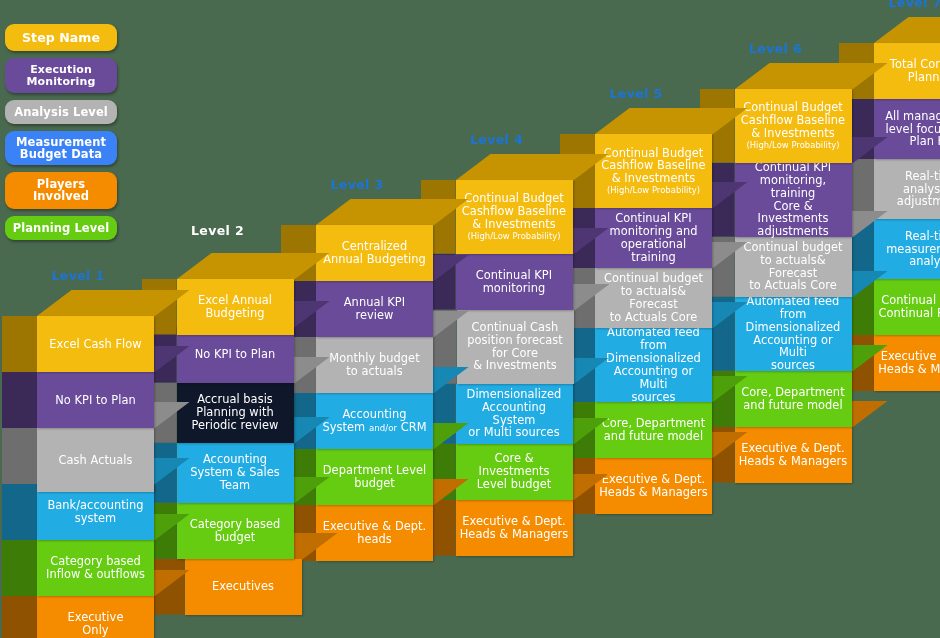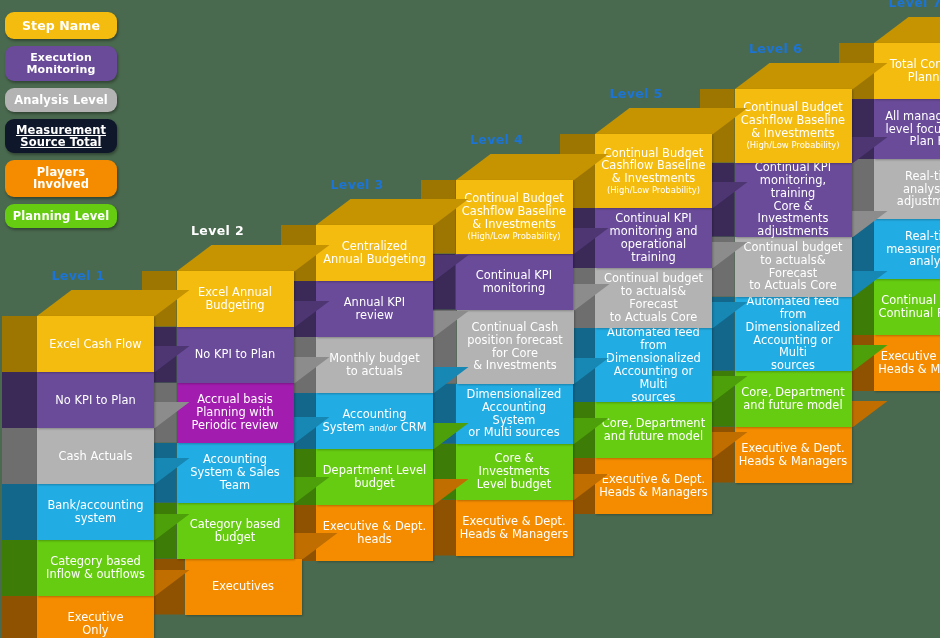--- a/index.html
+++ b/index.html
@@ -18,21 +18,21 @@
     border-radius:9px;
     color:#ffffff;
     font-weight:bold;
     text-align:center;
     line-height:1.05;
     padding:5px 4px;
     margin-bottom:7px;
     box-shadow:1px 2px 3px rgba(0,0,0,.35);
     letter-spacing:.1px;
   }
-  .pill.p0{background:#f5bc10;font-size:12.5px;padding:7px 4px;}
+  .pill.p0{background:#f5bc10;font-size:12.5px;padding:7px 4px;margin-top:12px;}
   .pill.p1{background:#6a4b9a;font-size:11px;padding:6px 2px;}
   .pill.p2{background:#b3b3b3;font-size:11.5px;padding:6px 4px;}
   .pill.p3{background:#22ace4;font-size:11.5px;padding:5px 4px;}
   .pill.p4{background:#66cc11;font-size:11.5px;padding:6px 4px;}
   .pill.p5{background:#f58c00;font-size:11.5px;padding:6px 4px;}
 
   
   .col{position:absolute;width:152px;}
   .col-label{
     position:absolute;
@@ -83,23 +83,23 @@
   <div id="legend">
       <div class="pill p0" style="background: rgb(245, 188, 16);">
         <div>Step Name</div>
       </div>
       <div class="pill p1" style="background: rgb(106, 75, 154);">
         <div>Execution Monitoring</div>
       </div>
       <div class="pill p2" style="background: rgb(179, 179, 179);">
         <div>Analysis Level</div>
       </div>
-      <div class="pill p3" style="background: #0f172a; text-decoration: underline;">
+      <div class="pill p3" style="background: #3b82f6;">
         <div>Measurement</div>
-        <div>Source Total</div>
+        <div>Budget Data</div>
       </div>
       <div class="pill p5" style="background: rgb(245, 140, 0);">
         <div>Players Involved</div>
       </div>
       <div class="pill p4" style="background: rgb(102, 204, 17);">
         <div>Planning Level</div>
       </div>
     </div>
 
   <div id="columns-host">
@@ -115,21 +115,21 @@
         <div class="blk" style="position: absolute; top: 56px; left: 0px; height: 82px; z-index: 49;">
           <div class="top" style="background: rgb(78, 54, 115); left: 35px;"></div>
           <div class="side" style="background: rgb(59, 41, 88); height: 56px;"></div>
           <div class="face" style="background: rgb(106, 75, 154); height: 56px;">
             <div>No KPI to Plan</div>
           </div>
         </div>
         <div class="blk" style="position: absolute; top: 112px; left: 0px; height: 82px; z-index: 48;">
           <div class="top" style="background: rgb(140, 140, 140); left: 35px;"></div>
           <div class="side" style="background: rgb(110, 110, 110); height: 56px;"></div>
-          <div class="face" style="background: rgb(179, 179, 179); height: 56px;">
+          <div class="face" style="background: rgb(179, 179, 179); height: 64px;">
             <div>Cash Actuals</div>
           </div>
         </div>
         <div class="blk" style="position: absolute; top: 168px; left: 0px; height: 82px; z-index: 47;">
           <div class="top" style="background: rgb(23, 135, 180); left: 35px;"></div>
           <div class="side" style="background: rgb(19, 103, 138); height: 56px;"></div>
           <div class="face" style="background: rgb(34, 172, 228); height: 56px;">
             <div>Bank/accounting</div>
             <div>system</div>
           </div>
@@ -146,39 +146,39 @@
           <div class="top" style="background: rgb(192, 110, 0); left: 35px;"></div>
           <div class="side" style="background: rgb(143, 82, 0); height: 56px;"></div>
           <div class="face" style="background: rgb(245, 140, 0); height: 56px;">
             <div>Executive</div>
             <div>Only</div>
           </div>
         </div>
       </div>
       <div class="col" style="left: 141.5px; top: 244.5px; z-index: 99;">
         <div class="col-label" style="color: #ffffff;">Level 2</div>
-        <div class="blk" style="position: absolute; top: 0px; left: 0px; height: 82px; z-index: 50;">
+        <div class="blk" style="position: absolute; top: 8px; left: 0px; height: 82px; z-index: 50;">
           <div class="top" style="background: rgb(197, 148, 0); left: 35px;"></div>
           <div class="side" style="background: rgb(156, 118, 0); height: 56px;"></div>
           <div class="face" style="background: rgb(245, 188, 16); height: 56px;">
             <div>Excel Annual</div>
             <div>Budgeting</div>
           </div>
         </div>
         <div class="blk" style="position: absolute; top: 56px; left: 0px; height: 82px; z-index: 49;">
           <div class="top" style="background: rgb(78, 54, 115); left: 35px;"></div>
           <div class="side" style="background: rgb(59, 41, 88); height: 56px;"></div>
           <div class="face" style="background: rgb(106, 75, 154); height: 56px;">
             <div>No KPI to Plan</div>
           </div>
         </div>
         <div class="blk" style="position: absolute; top: 112px; left: 0px; height: 86px; z-index: 48;">
           <div class="top" style="background: rgb(140, 140, 140); left: 35px;"></div>
           <div class="side" style="background: rgb(110, 110, 110); height: 60px;"></div>
-          <div class="face" style="background: #a21caf; height: 60px;">
+          <div class="face" style="background: #0f172a; height: 60px;">
             <div>Accrual basis</div>
             <div>Planning with</div>
             <div>Periodic review</div>
           </div>
         </div>
         <div class="blk" style="position: absolute; top: 172px; left: 0px; height: 86px; z-index: 47;">
           <div class="top" style="background: rgb(23, 135, 180); left: 35px;"></div>
           <div class="side" style="background: rgb(19, 103, 138); height: 60px;"></div>
           <div class="face" style="background: rgb(34, 172, 228); height: 60px;">
             <div>Accounting</div>

